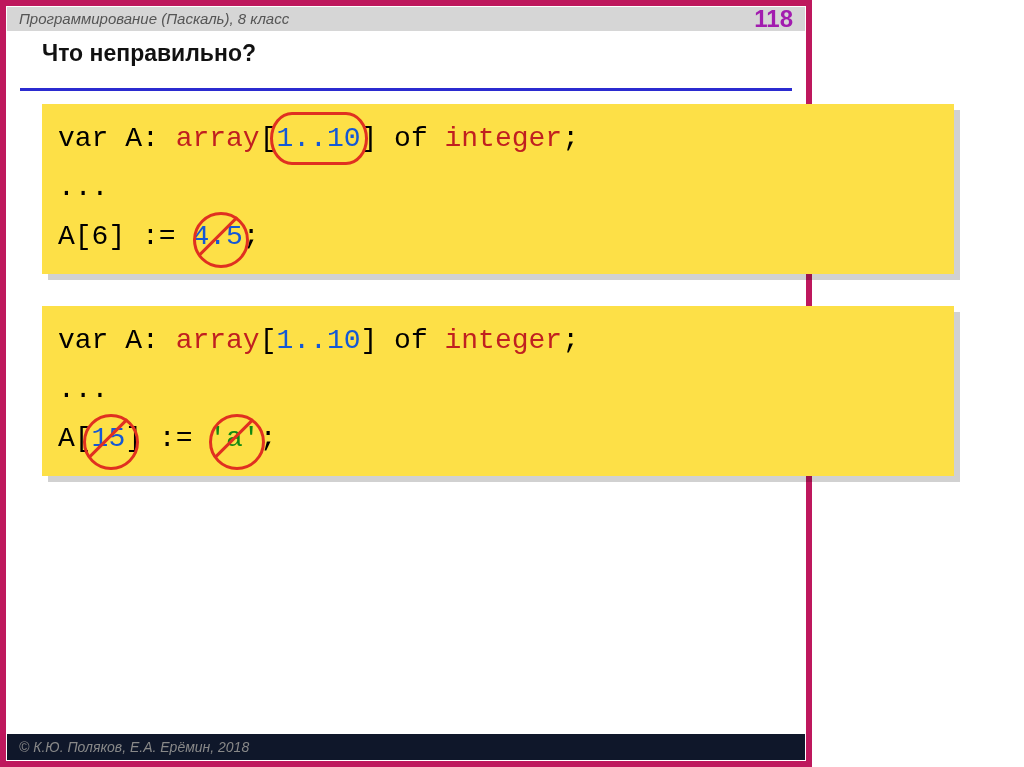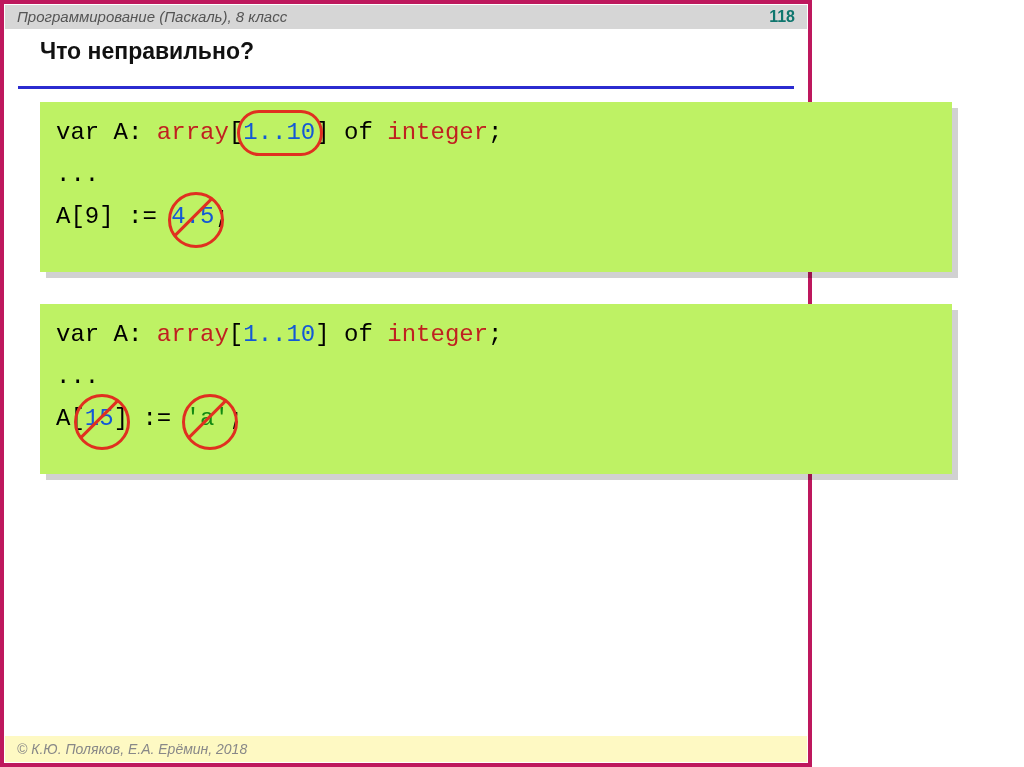--- a/index.html
+++ b/index.html
@@ -9,41 +9,41 @@
     height: 767px;
     font-family: Arial, Helvetica, sans-serif;
     background: #ffffff;
     overflow: hidden;
   }
   .slide {
     position: relative;
     width: 812px;
     height: 767px;
     box-sizing: border-box;
-    border: 4px solid #be185d;
+    border: 6px solid #be185d;
   }
   .top-bar {
     position: absolute;
     left: 1px; right: 1px; top: 1px;
     height: 24px;
     background: #d6d6d6;
     color: #555;
     font-style: italic;
     font-size: 15px;
     line-height: 24px;
     padding: 0 12px;
     display: flex;
     justify-content: space-between;
     align-items: center;
   }
   .top-bar .page-no {
     font-weight: bold;
     font-style: normal;
-    font-size: 16px;
-    color: #0f766e;
+    font-size: 24px;
+    color: #a21caf;
   }
   .title {
     position: absolute;
     left: 36px;
     top: 34px;
     font-size: 23px;
     font-weight: bold;
     color: #111;
   }
   .title-rule {
@@ -51,26 +51,26 @@
     left: 14px;
     right: 14px;
     top: 82px;
     height: 3px;
     background: #2b2bd0;
   }
   .code-box {
     position: absolute;
     left: 36px;
     width: 912px;
-    background: #bef264;
+    background: #fde047;
     box-shadow: 6px 6px 0 rgba(0,0,0,0.18);
     padding: 10px 16px 12px 16px;
     box-sizing: border-box;
     font-family: "Courier New", Courier, monospace;
-    font-size: 24px;
+    font-size: 28px;
     line-height: 1.75;
     color: #000;
   }
   #box1 { top: 98px;  height: 170px; }
   #box2 { top: 300px; height: 170px; }
   .kw-var   { color: #000; }
   .kw-blue  { color: #1358d6; }
   .kw-red   { color: #c02020; }
   .kw-green { color: #128a12; }
 
@@ -111,21 +111,21 @@
     margin-left: -27px; margin-top: -1.5px;
     background: #e03020;
     transform: rotate(-45deg);
     pointer-events: none;
   }
 
   .footer {
     position: absolute;
     left: 1px; right: 1px; bottom: 1px;
     height: 26px;
-    background: #fef9c3;
+    background: #0f172a;
     color: #888;
     font-style: italic;
     font-size: 14px;
     line-height: 26px;
     padding: 0 12px;
     display: flex;
     justify-content: space-between;
     align-items: center;
     margin-top: 43px;
   }
@@ -142,21 +142,21 @@
 
   <div class="title">Что неправильно?</div>
   <div class="title-rule"></div>
 
   <div id="box1" class="code-box">
     <div>
       <span class="kw-var">var</span><span> A: </span><span class="kw-red">array</span><span>[</span><span class="ring"><span class="kw-blue">1..10</span></span><span>]</span><span> of </span><span class="kw-red">integer</span><span>;</span>
     </div>
     <div>...</div>
     <div>
-      <span>A[9] := </span><span class="forbid"><span class="kw-blue">4.5</span></span><span>;</span>
+      <span>A[6] := </span><span class="forbid"><span class="kw-blue">4.5</span></span><span>;</span>
     </div>
   </div>
 
   <div id="box2" class="code-box">
     <div>
       <span class="kw-var">var</span><span> A: </span><span class="kw-red">array</span><span>[</span><span class="kw-blue">1..10</span><span>]</span><span> of </span><span class="kw-red">integer</span><span>;</span>
     </div>
     <div>...</div>
     <div>
       <span>A[</span><span class="forbid"><span class="kw-blue">15</span></span><span>] := </span><span class="forbid"><span class="kw-green">'a'</span></span><span>;</span>

